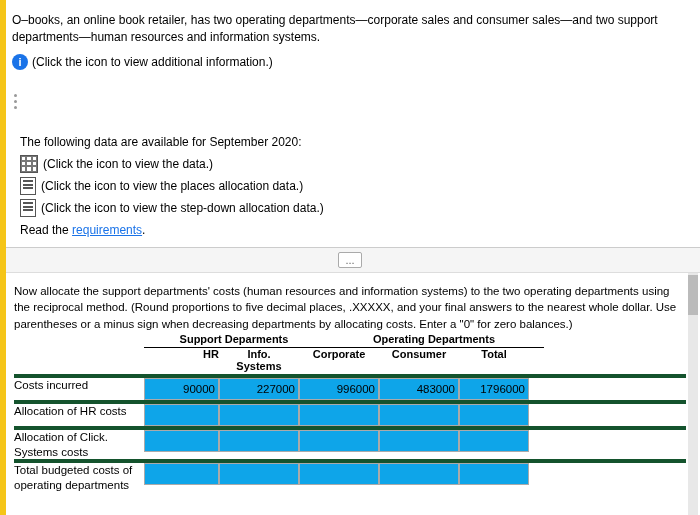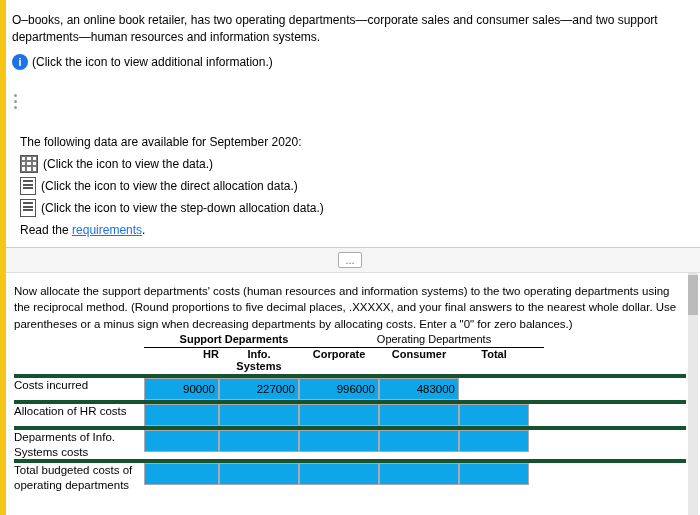--- a/index.html
+++ b/index.html
@@ -186,21 +186,21 @@
       flex: 0 0 180px;
       text-align: center;
       font-weight: bold;
       font-size: 11px;
       border-bottom: 1px solid #000;
       padding-bottom: 2px;
     }
     .operating-header {
       flex: 0 0 220px;
       text-align: center;
-      font-weight: normal;
+      font-weight: bold;
       font-size: 11px;
       border-bottom: 1px solid #000;
       padding-bottom: 2px;
     }
     .total-header {
       flex: 0 0 70px;
     }
     .col-headers {
       display: flex;
       margin-left: 130px;
@@ -291,21 +291,21 @@
             <span></span>
             <span></span>
           <span></span>
             <span></span>
             <span></span>
         </div>
         <span>(Click the icon to view the data.)</span>
       </div>
       <div class="icon-row">
         <div class="doc-icon"></div>
-        <span>(Click the icon to view the direct allocation data.)</span>
+        <span>(Click the icon to view the places allocation data.)</span>
       </div>
       <div class="icon-row">
         <div class="doc-icon"></div>
         <span>(Click the icon to view the step-down allocation data.)</span>
       </div>
       <p style="margin-top:4px;">
         <span>Read the</span>
         <span class="requirements-link">requirements</span>.
       </p>
     </div>
@@ -348,20 +348,23 @@
         </div>
         <div class="data-cell-wide">
           <input type="text" value="227000" style="">
         </div>
         <div class="data-cell-wide">
           <input type="text" value="996000" style="">
         </div>
         <div class="data-cell-wide">
           <input type="text" value="483000" style="">
         </div>
+        <div class="data-cell-total">
+          <input type="text" value="1796000" style="">
+        </div>
       </div>
 
       <div class="data-row">
         <div class="row-label">Allocation of HR costs</div>
         <div class="data-cell">
           <input type="text" style="">
         </div>
         <div class="data-cell-wide">
           <input type="text" style="">
         </div>
@@ -370,21 +373,21 @@
         </div>
         <div class="data-cell-wide">
           <input type="text" style="">
         </div>
         <div class="data-cell-total">
           <input type="text" style="">
         </div>
       </div>
 
       <div class="data-row">
-        <div class="row-label">Deparments of Info. Systems costs</div>
+        <div class="row-label">Allocation of Click. Systems costs</div>
         <div class="data-cell">
           <input type="text" style="">
         </div>
         <div class="data-cell-wide">
           <input type="text" style="">
         </div>
         <div class="data-cell-wide">
           <input type="text" style="">
         </div>
         <div class="data-cell-wide">

